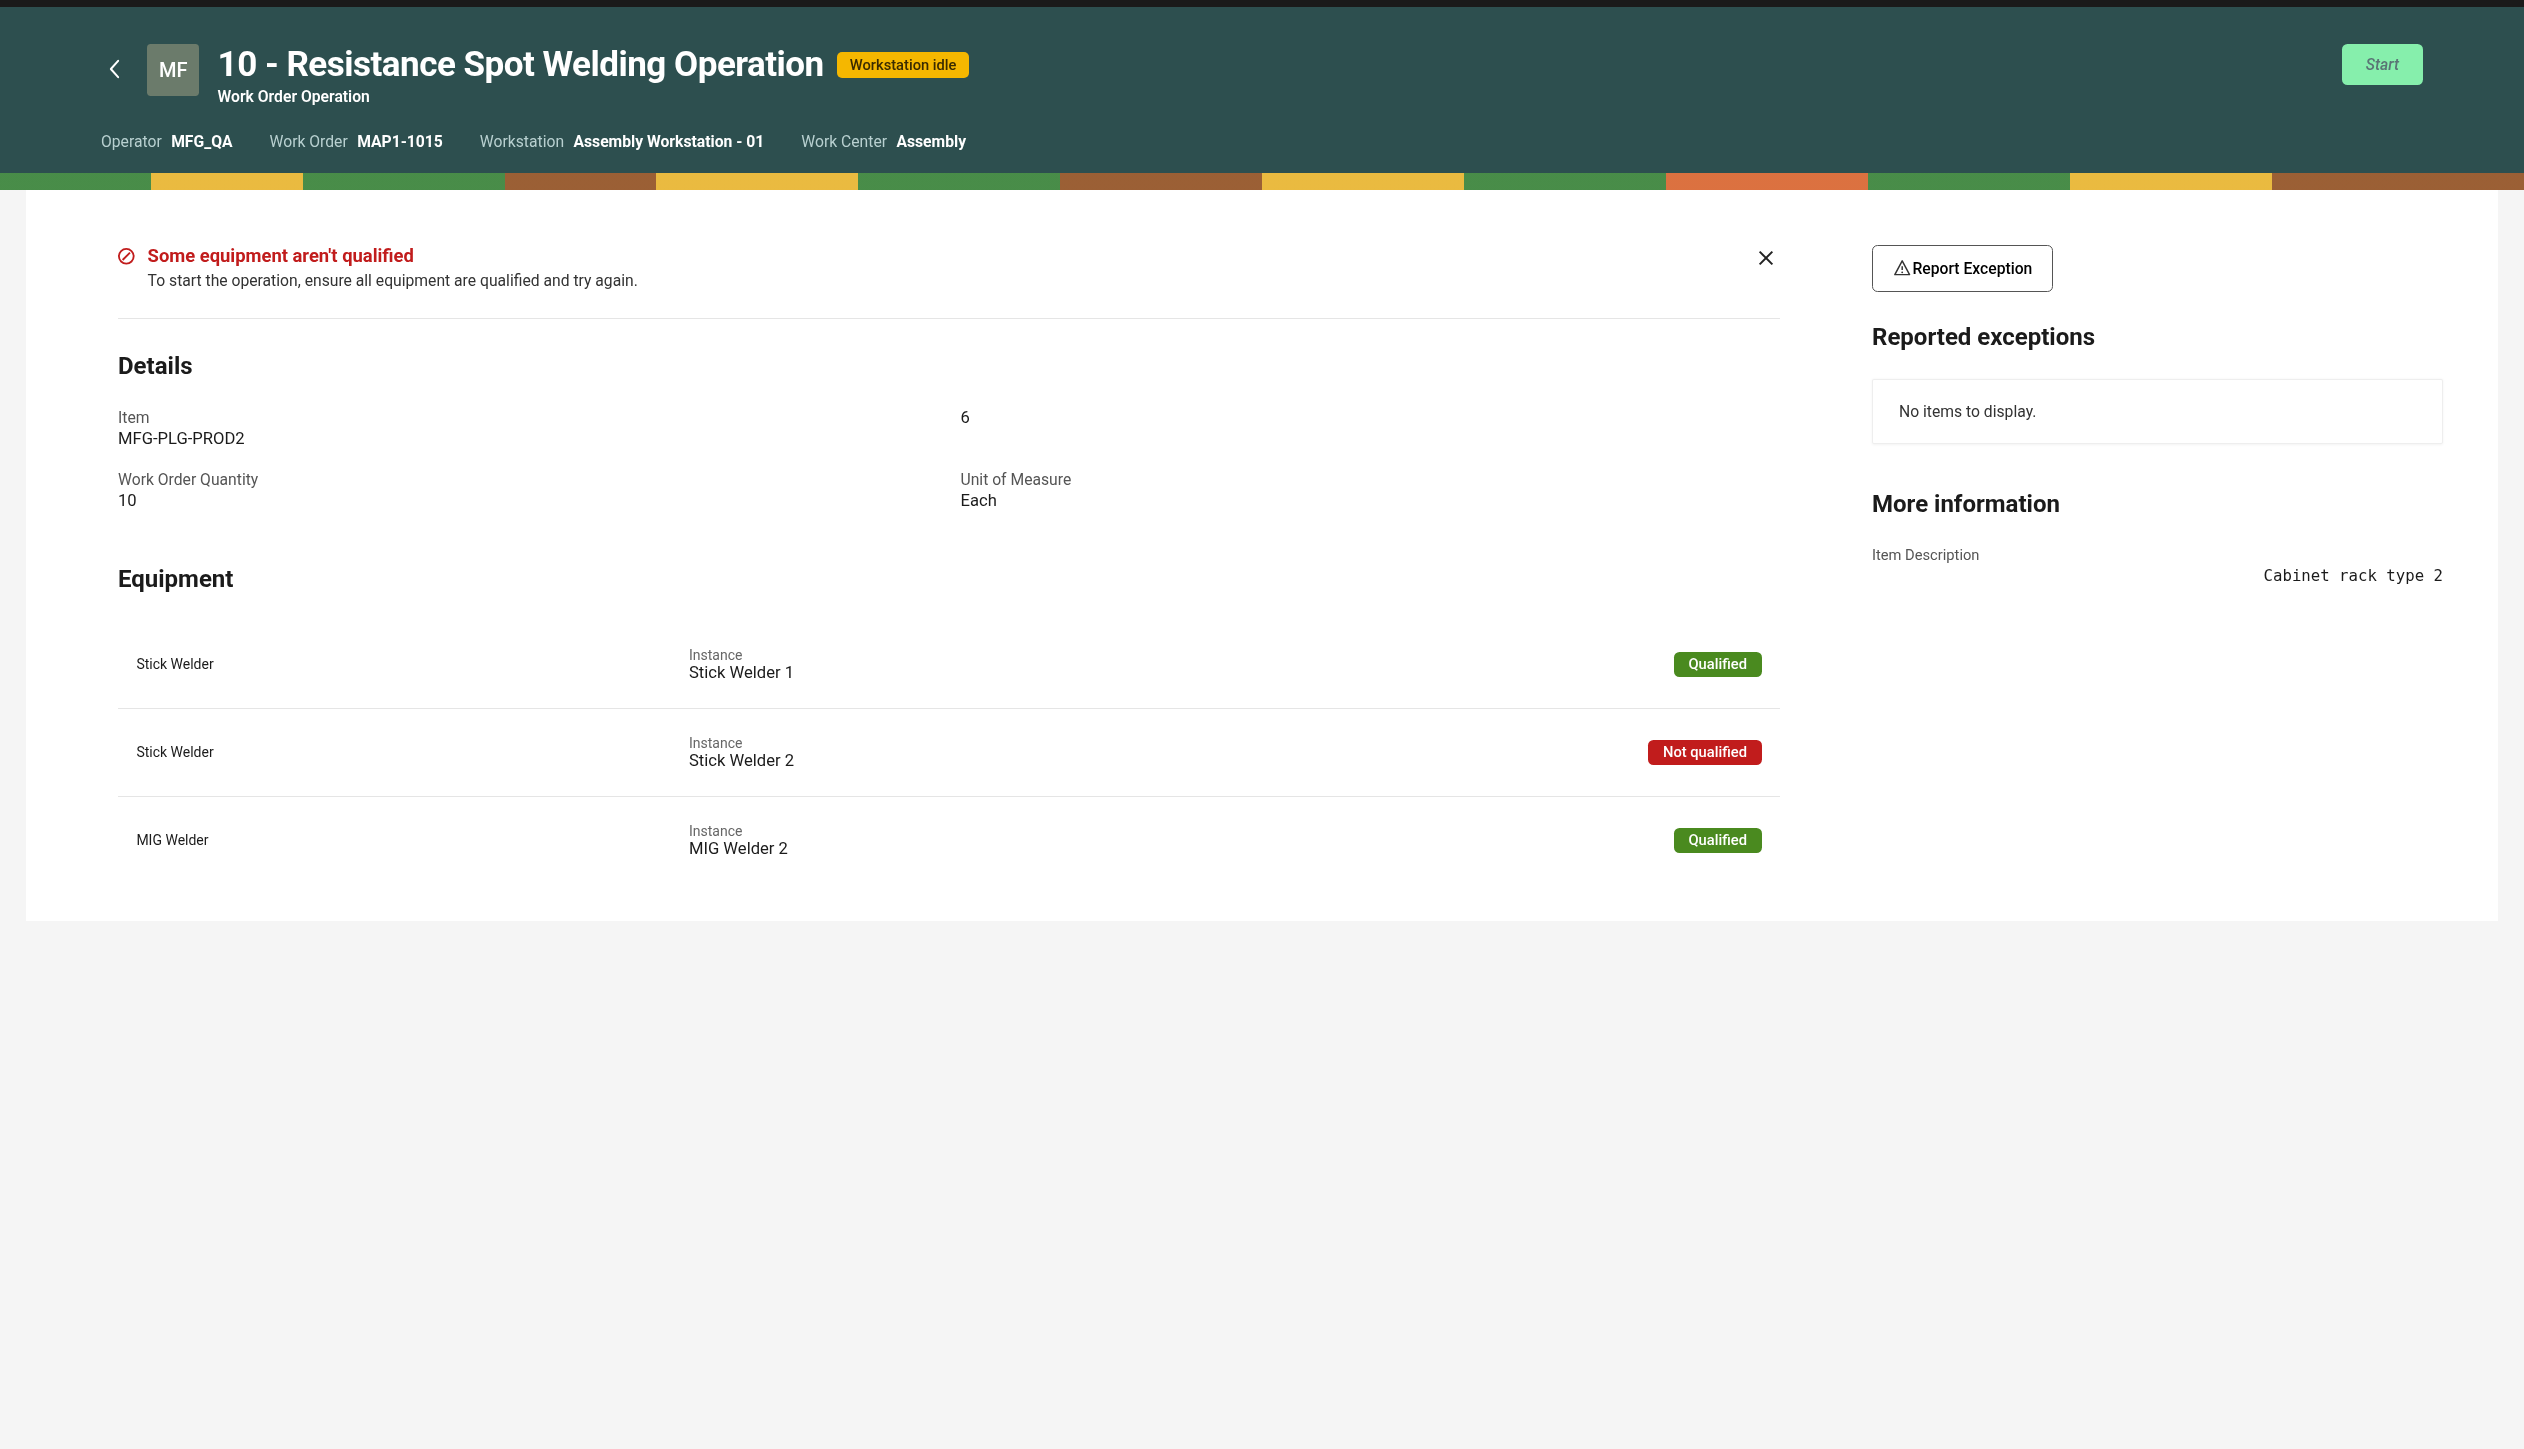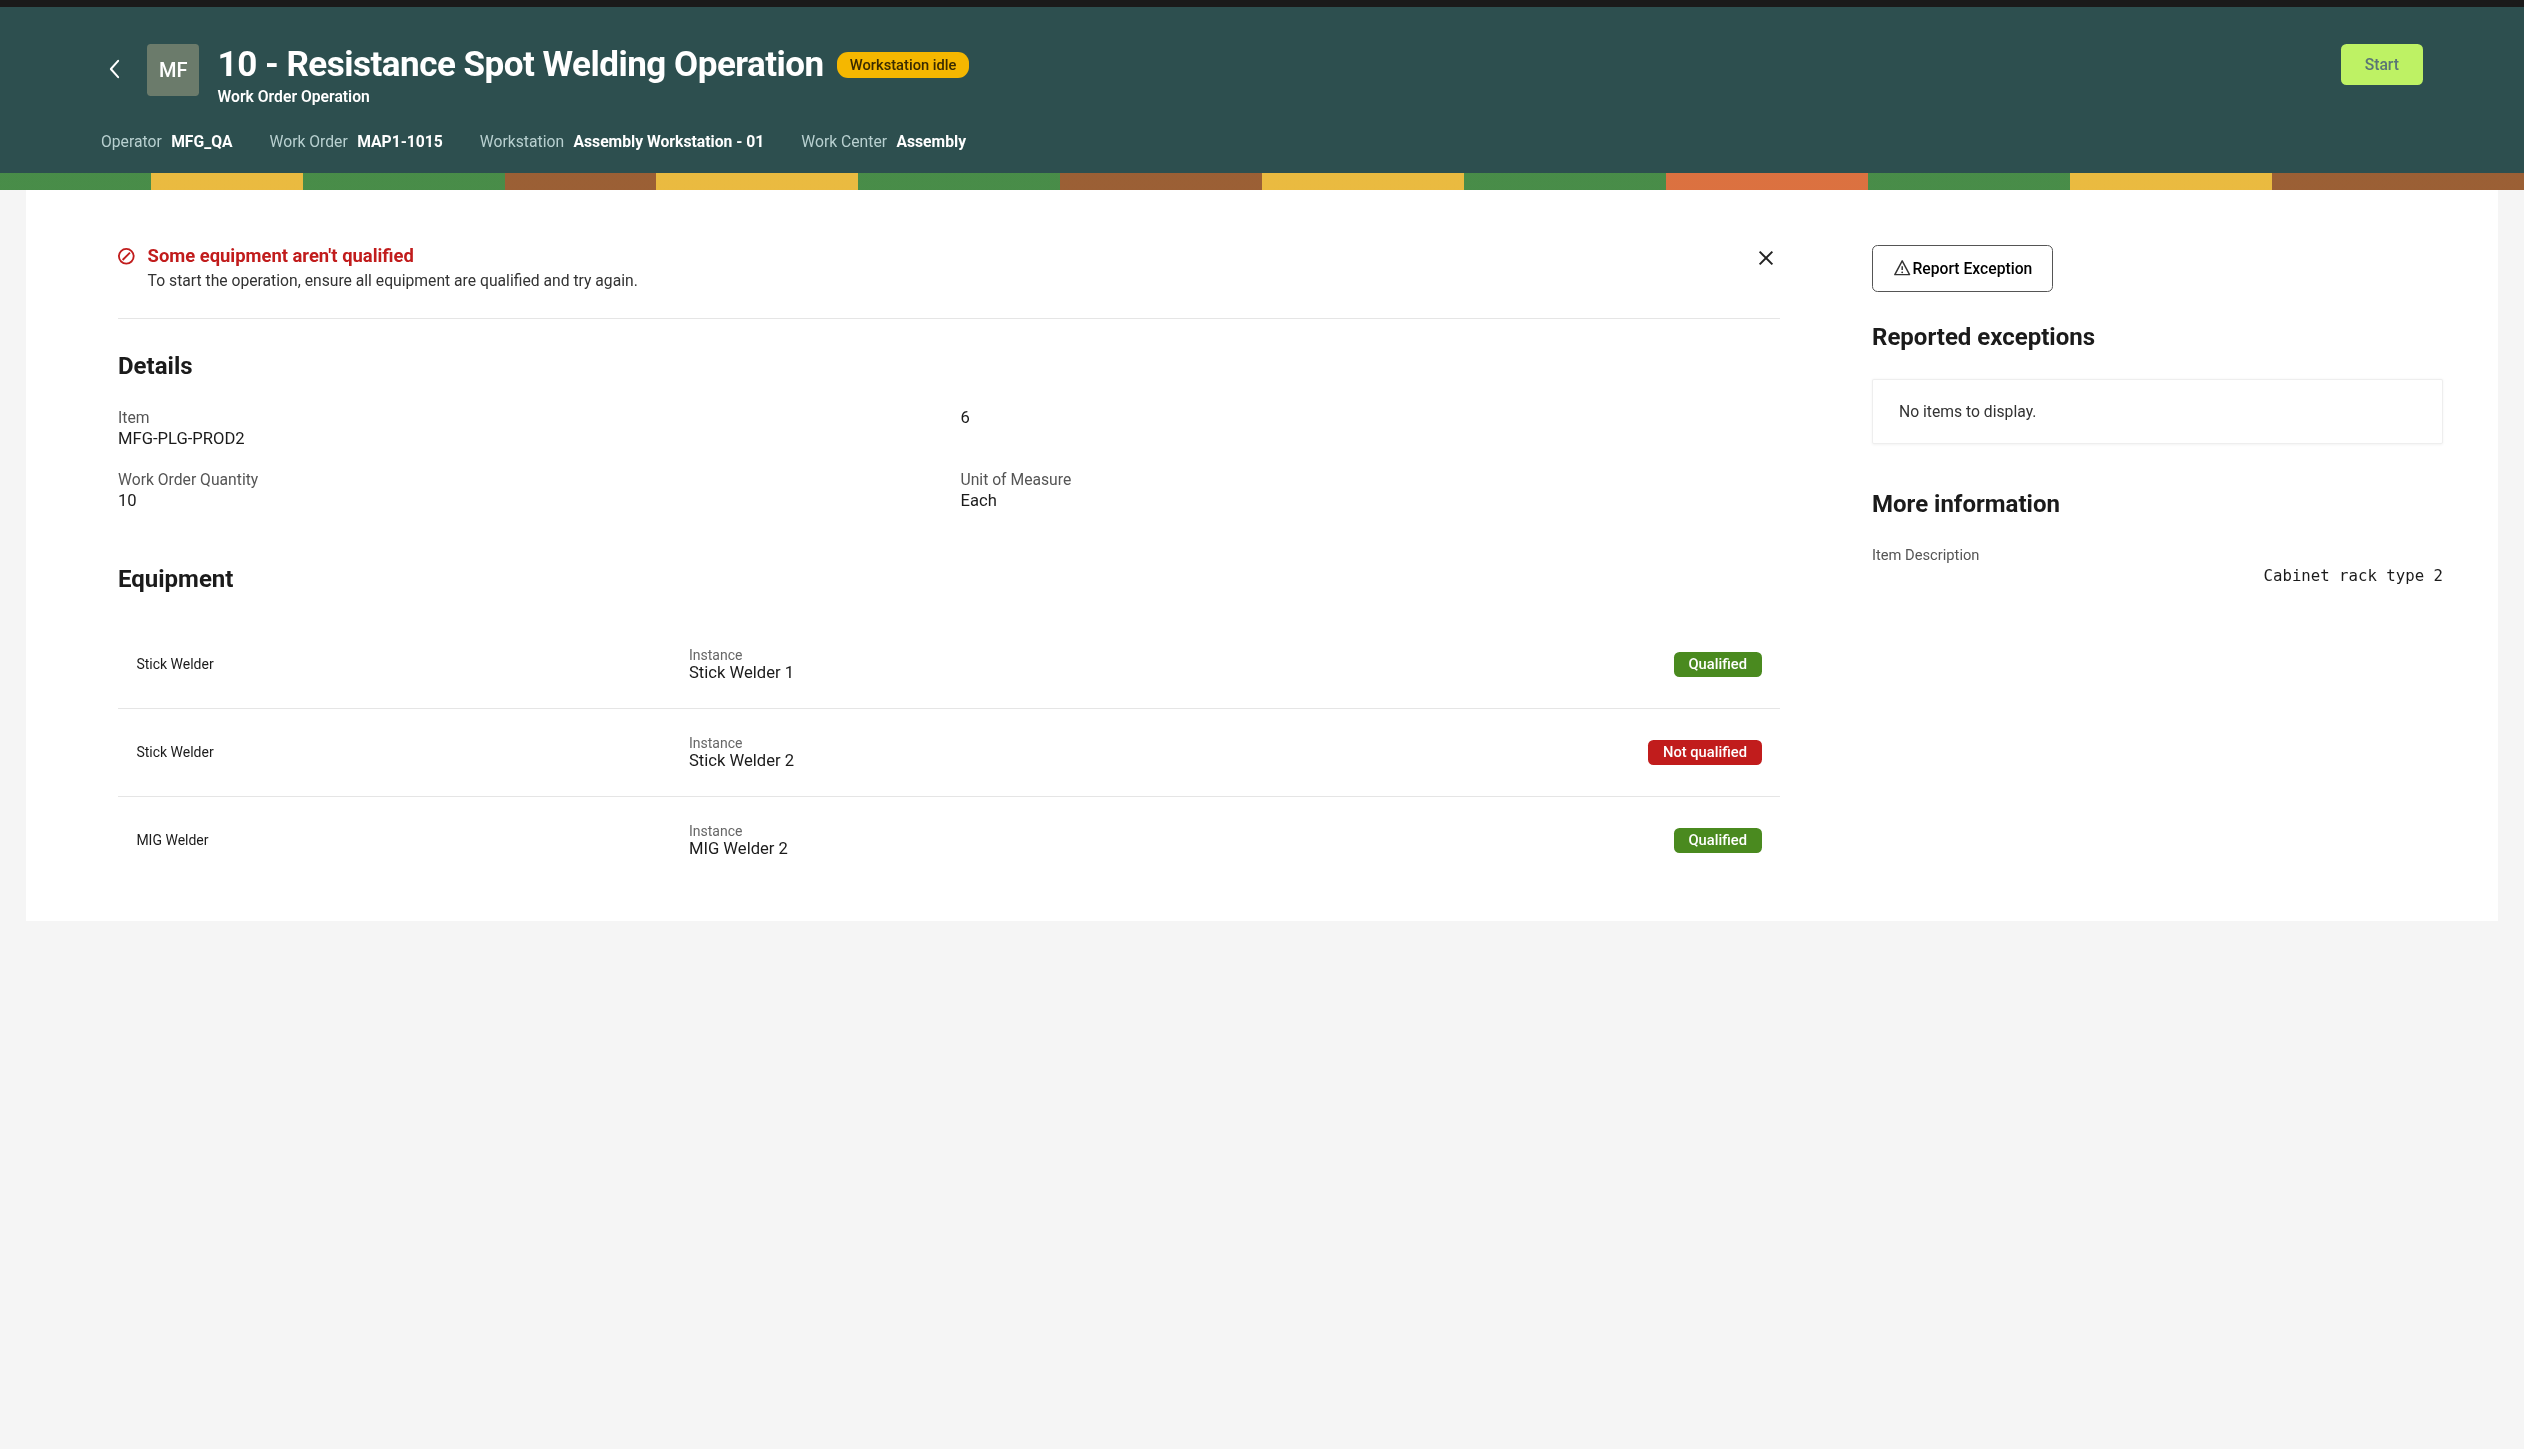--- a/index.html
+++ b/index.html
@@ -56,38 +56,39 @@
 }
 .page-title {
   font-size: 35px;
   font-weight: 700;
   letter-spacing: -0.5px;
 }
 .status-badge {
   background: #f5b700;
   color: #3a2b00;
   padding: 3.7px 13px;
-  border-radius: 11px;
+  border-radius: 5px;
   font-size: 14.7px;
   font-weight: 500;
 }
 .subtitle {
   font-size: 15.7px;
   font-weight: 600;
   margin-top: 1.8px;
 }
 .start-btn {
-  background: #bef264;
+  background: #86efac;
   color: #5a7575;
   border: none;
   padding: 11px 24px;
   border-radius: 5.5px;
   font-size: 15.7px;
   font-weight: 500;
   cursor: not-allowed;
+  font-style: italic;
 }
 .meta-row {
   display: flex;
   gap: 37px;
   margin-top: 26px;
   font-size: 15.7px;
 }
 .meta-item .meta-label {
   color: #b8d0d0;
   margin-right: 5.5px;

